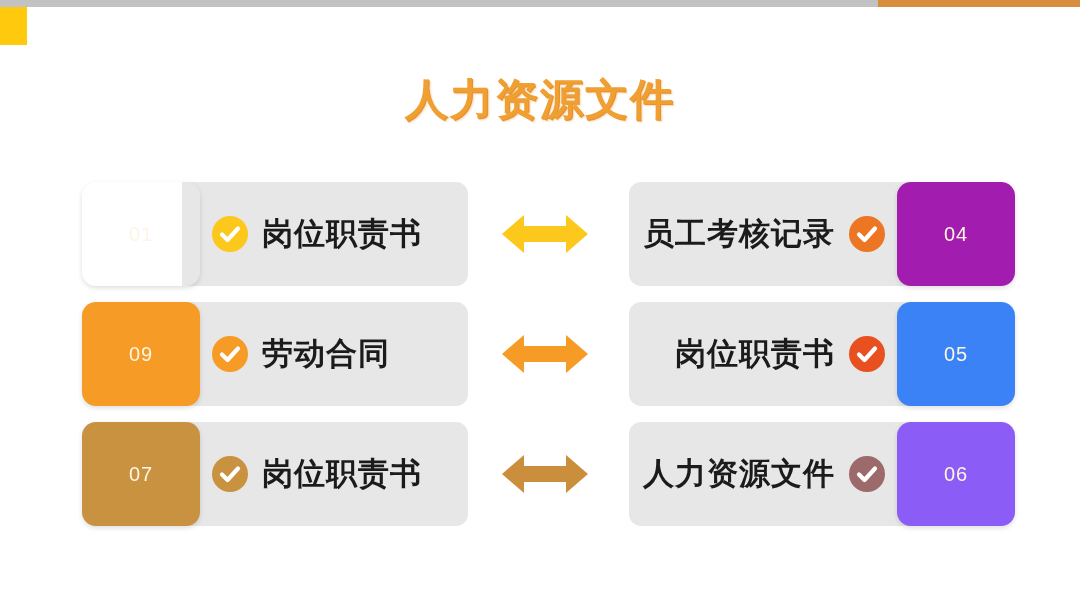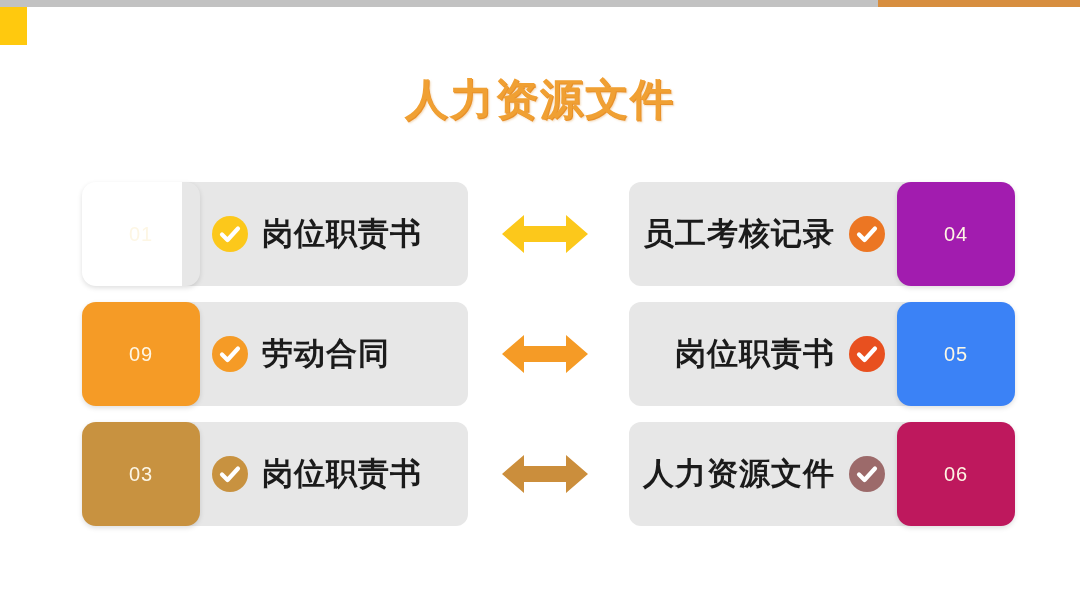--- a/index.html
+++ b/index.html
@@ -239,21 +239,21 @@
       <div class="num-chip" style="background:#3b82f6">
         <span>05</span>
       </div>
     </div>
   </div>
 
   <div class="row">
 
     <div class="side side-left">
       <div class="num-chip" style="background:#c89240">
-        <span>03</span>
+        <span>07</span>
       </div>
       <div class="label-panel">
         <span class="check-icon">
           <svg width="36" height="36" viewBox="0 0 36 36">
             <circle cx="18" cy="18" r="18" fill="#c89240"></circle>
             <path d="M10 18.5 L15.5 24 L26 12.5" fill="none" stroke="#ffffff" stroke-width="4.2" stroke-linecap="round" stroke-linejoin="round"></path>
           </svg>
         </span>
         <span class="doc-label">岗位职责书</span>
       </div>
@@ -268,19 +268,19 @@
     <div class="side side-right">
       <div class="label-panel">
         <span class="doc-label">人力资源文件</span>
         <span class="check-icon">
           <svg width="36" height="36" viewBox="0 0 36 36">
             <circle cx="18" cy="18" r="18" fill="#9c6a6a"></circle>
             <path d="M10 18.5 L15.5 24 L26 12.5" fill="none" stroke="#ffffff" stroke-width="4.2" stroke-linecap="round" stroke-linejoin="round"></path>
           </svg>
         </span>
       </div>
-      <div class="num-chip" style="background:#be185d">
+      <div class="num-chip" style="background:#8b5cf6">
         <span>06</span>
       </div>
     </div>
   </div>
 
 </div>
 
 </body></html>

